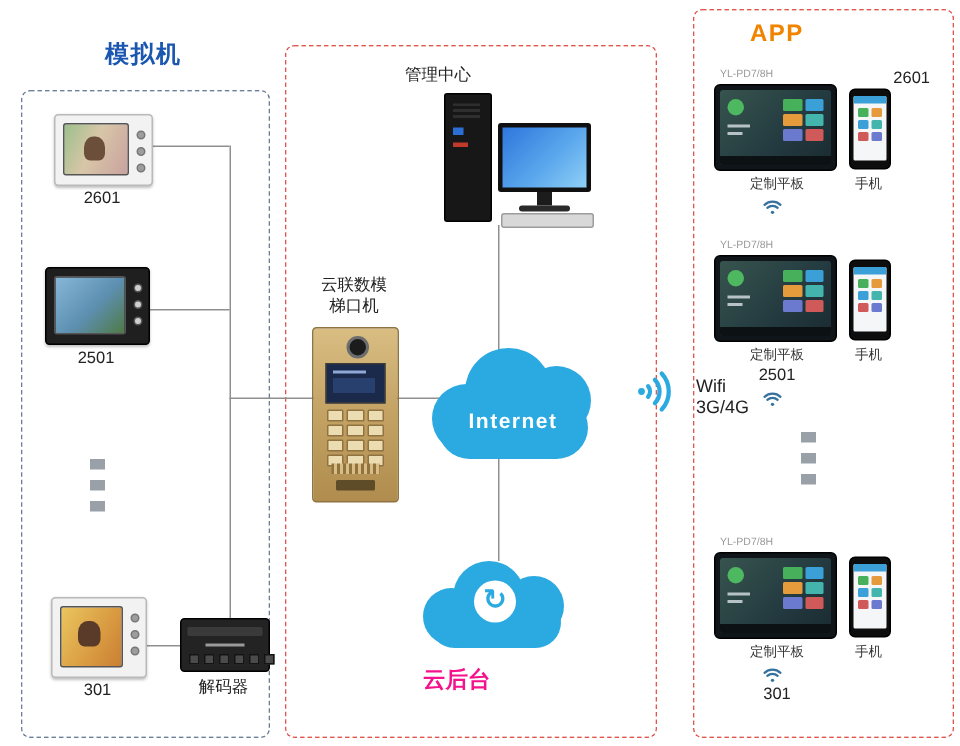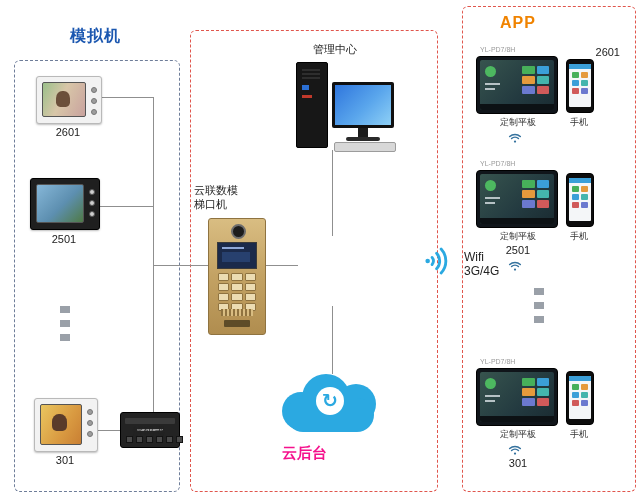--- a/index.html
+++ b/index.html
@@ -32,32 +32,32 @@
   
   .decoder{position:absolute;width:58px;height:34px;background:#232323;border:1px solid #000;border-radius:3px;}
   .dec-slot{position:absolute;left:4px;top:5px;right:4px;height:6px;background:#3a3a3a;border-radius:1px;}
   .dec-text{position:absolute;left:16px;top:16px;width:26px;height:2px;background:#9a9a9a;}
   .dec-ports{position:absolute;left:5px;bottom:4px;display:flex;gap:3px;}
   .dec-ports i{width:5px;height:5px;background:#4b4b4b;border:1px solid #141414;}
   
   .dots{position:absolute;display:flex;flex-direction:column;gap:7px;}
   .dots i{width:10px;height:7px;background:#9aa0a8;}
   
-  .door-label{position:absolute;font-size:11px;color:#222;text-align:left;line-height:14px;}
+  .door-label{position:absolute;font-size:11px;color:#222;text-align:center;line-height:14px;}
   .door{position:absolute;width:56px;height:115px;background:linear-gradient(180deg,#d9bd82 0%,#c3a263 50%,#b08d4f 100%);border:1px solid #8f7340;border-radius:3px;}
   .door-cam{position:absolute;left:22px;top:5px;width:11px;height:11px;border-radius:50%;background:#1c1c1c;border:2px solid #6d6d6d;}
   .door-screen{position:absolute;left:8px;top:23px;width:38px;height:25px;background:#1b2a4a;border:1px solid #3a3a3a;}
   .door-screen::before{content:"";position:absolute;left:4px;top:4px;width:22px;height:2px;background:#8fa8d8;}
   .door-screen::after{content:"";position:absolute;left:4px;top:9px;width:28px;height:10px;background:#27406e;}
   .door-keypad{position:absolute;left:9px;top:54px;width:38px;display:grid;grid-template-columns:repeat(3,1fr);gap:2px;}
   .door-keypad i{height:6px;background:#ecdcb2;border:1px solid #8f7340;border-radius:1px;}
   .door-speaker{position:absolute;left:12px;top:90px;width:32px;height:7px;background:repeating-linear-gradient(90deg,#8f7340 0 2px,#d9bd82 2px 4px);}
   .door-card{position:absolute;left:15px;top:101px;width:26px;height:7px;background:#5e4c28;border-radius:1px;}
   
-  .mgmt-label{position:absolute;font-size:11px;color:#222;text-align:center;}
+  .mgmt-label{position:absolute;font-size:11px;color:#222;}
   .pc{position:absolute;width:112px;height:92px;}
   .pc-tower{position:absolute;left:2px;top:4px;width:30px;height:84px;background:#171717;border:1px solid #000;border-radius:2px;}
   .pc-tower .vent{position:absolute;left:5px;top:6px;width:18px;height:10px;background:repeating-linear-gradient(180deg,#2e2e2e 0 2px,#171717 2px 4px);}
   .pc-tower .led{position:absolute;left:5px;top:22px;width:7px;height:5px;background:#2b6fd4;}
   .pc-tower .badge{position:absolute;left:5px;top:32px;width:10px;height:3px;background:#c0392b;}
   .pc-monitor{position:absolute;left:38px;top:24px;width:62px;height:46px;background:#101010;border-radius:2px;padding:3px;box-sizing:border-box;}
   .pc-screen{width:100%;height:100%;background:linear-gradient(135deg,#2f76dd 0%,#5aa6ec 55%,#8ed0f6 100%);}
   .pc-stand{position:absolute;left:64px;top:70px;width:10px;height:9px;background:#1c1c1c;}
   .pc-base{position:absolute;left:52px;top:79px;width:34px;height:4px;background:#2a2a2a;border-radius:2px;}
   .pc-keyboard{position:absolute;left:40px;top:84px;width:60px;height:8px;background:#d8d8d8;border:1px solid #9c9c9c;border-radius:2px;}
@@ -156,21 +156,21 @@
     <div class="dec-text"></div>
     <div class="dec-ports">
         <i></i>
         <i></i>
         <i></i>
         <i></i>
         <i></i>
         <i></i>
       </div>
   </div>
-  <div class="dev-label" style="left:118px;top:424px;width:62px">解码器</div>
+  <div class="dev-label" style="left:118px;top:450px;width:62px">解码器</div>
 
   <div class="mgmt-label" style="left:270px;top:42px;width:130px">管理中心</div>
   <div class="pc" style="left:294px;top:58px">
     <div class="pc-tower">
         <i class="vent"></i>
         <i class="led"></i>
         <i class="badge"></i>
       </div>
     <div class="pc-monitor">
         <div class="pc-screen"></div>
@@ -198,20 +198,27 @@
         <i></i>
         <i></i>
         <i></i>
         <i></i>
         <i></i>
     </div>
     <div class="door-speaker"></div>
     <div class="door-card"></div>
   </div>
 
+  <div class="cloud" style="left:288px;top:228px;width:108px;height:82px">
+    <i class="c" style="left:0;top:28px;width:46px;height:46px"></i>
+    <i class="c" style="left:22px;top:4px;width:58px;height:58px"></i>
+    <i class="c" style="left:60px;top:16px;width:46px;height:46px"></i>
+    <i class="c" style="left:4px;top:36px;width:100px;height:42px;border-radius:21px"></i>
+    <span class="cloud-text">Internet</span>
+  </div>
 
   <div class="cloud" style="left:282px;top:372px;width:96px;height:64px">
     <i class="c" style="left:0;top:20px;width:38px;height:38px"></i>
     <i class="c" style="left:20px;top:2px;width:48px;height:48px"></i>
     <i class="c" style="left:54px;top:12px;width:40px;height:40px"></i>
     <i class="c" style="left:4px;top:26px;width:88px;height:34px;border-radius:17px"></i>
     <span class="sync-badge">↻</span>
   </div>
   <div class="backend-label" style="left:282px;top:444px;width:96px">云后台</div>
 

